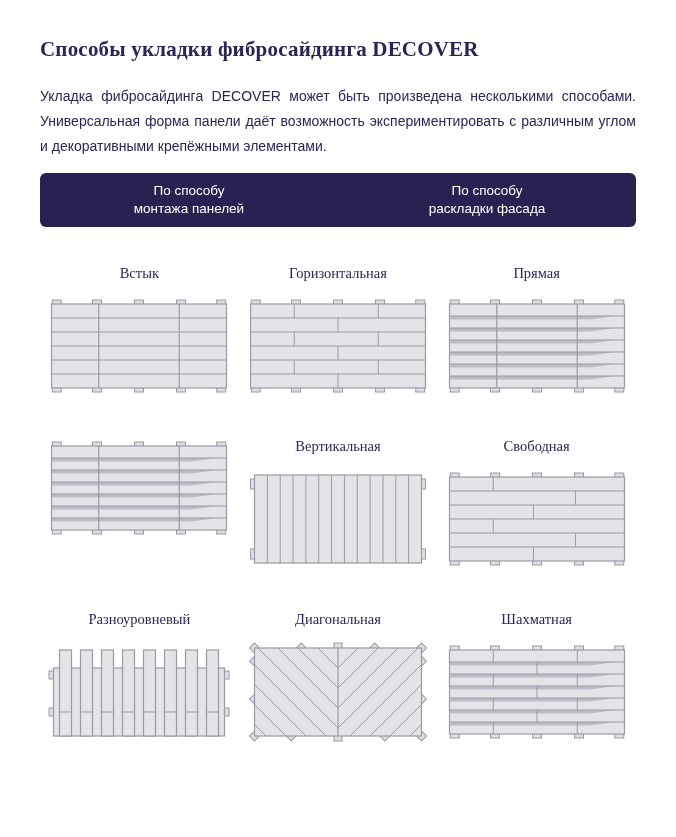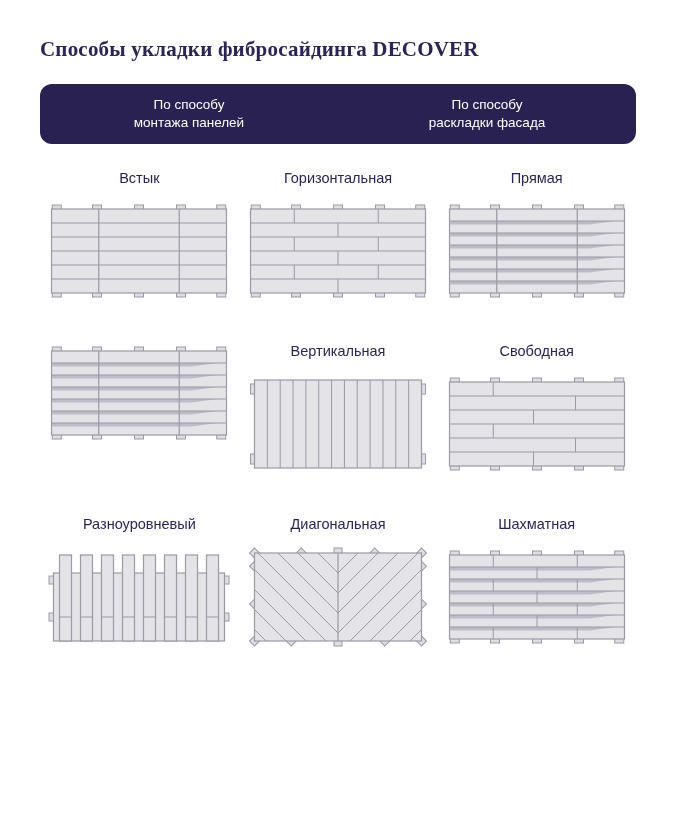--- a/index.html
+++ b/index.html
@@ -18,49 +18,50 @@
     margin:0 0 22px;letter-spacing:.2px;font-family:Liberation Serif, serif;
   }
   .intro p{
     font-size:14px;line-height:25px;
     text-align:justify;
     margin:0 0 12px;
   }
   .band{
     display:flex;align-items:center;
     background:var(--navy,#282152);
-    border-radius:12px;
-    height:60px;
+    border-radius:6px;
+    height:54px;
     margin-top:14px;
   }
   .band-col{
     flex:1;text-align:center;
     color:var(--header_text,#ffffff);
     font-size:13.5px;line-height:18px;
   }
   .grid{
     display:grid;
     grid-template-columns:1fr 1fr 1fr;
   }
   .cell{
-    height:173px;margin:0;padding-top:26px;
+    height:173px;margin:0;padding-top:38px;
     box-sizing:border-box;
-    display:flex;flex-direction:column;align-items:center;
+    display:flex;flex-direction:column;align-items:center;font-family:Liberation Serif, serif;
   }
   .lbl{font-size:14.5px;line-height:17px;margin:0 0 14px;}
   .diag{display:block;}
 </style>
 </head>
 <body>
 
 <div class="page">
 
   <h1 class="title">Способы укладки фибросайдинга DECOVER</h1>
 
   <div class="intro">
+    <p>Укладка фибросайдинга DECOVER может быть произведена несколькими способами. Универсальная форма панели даёт возможность экспериментировать с различным углом и декоративными крепёжными элементами.</p>
   </div>
 
   <div class="band">
     <div class="band-col">
       <span>По способу</span><br>
       <span>монтажа панелей</span>
     </div>
     <div class="band-col">
       <span>По способу</span><br>
       <span>раскладки фасада</span>

